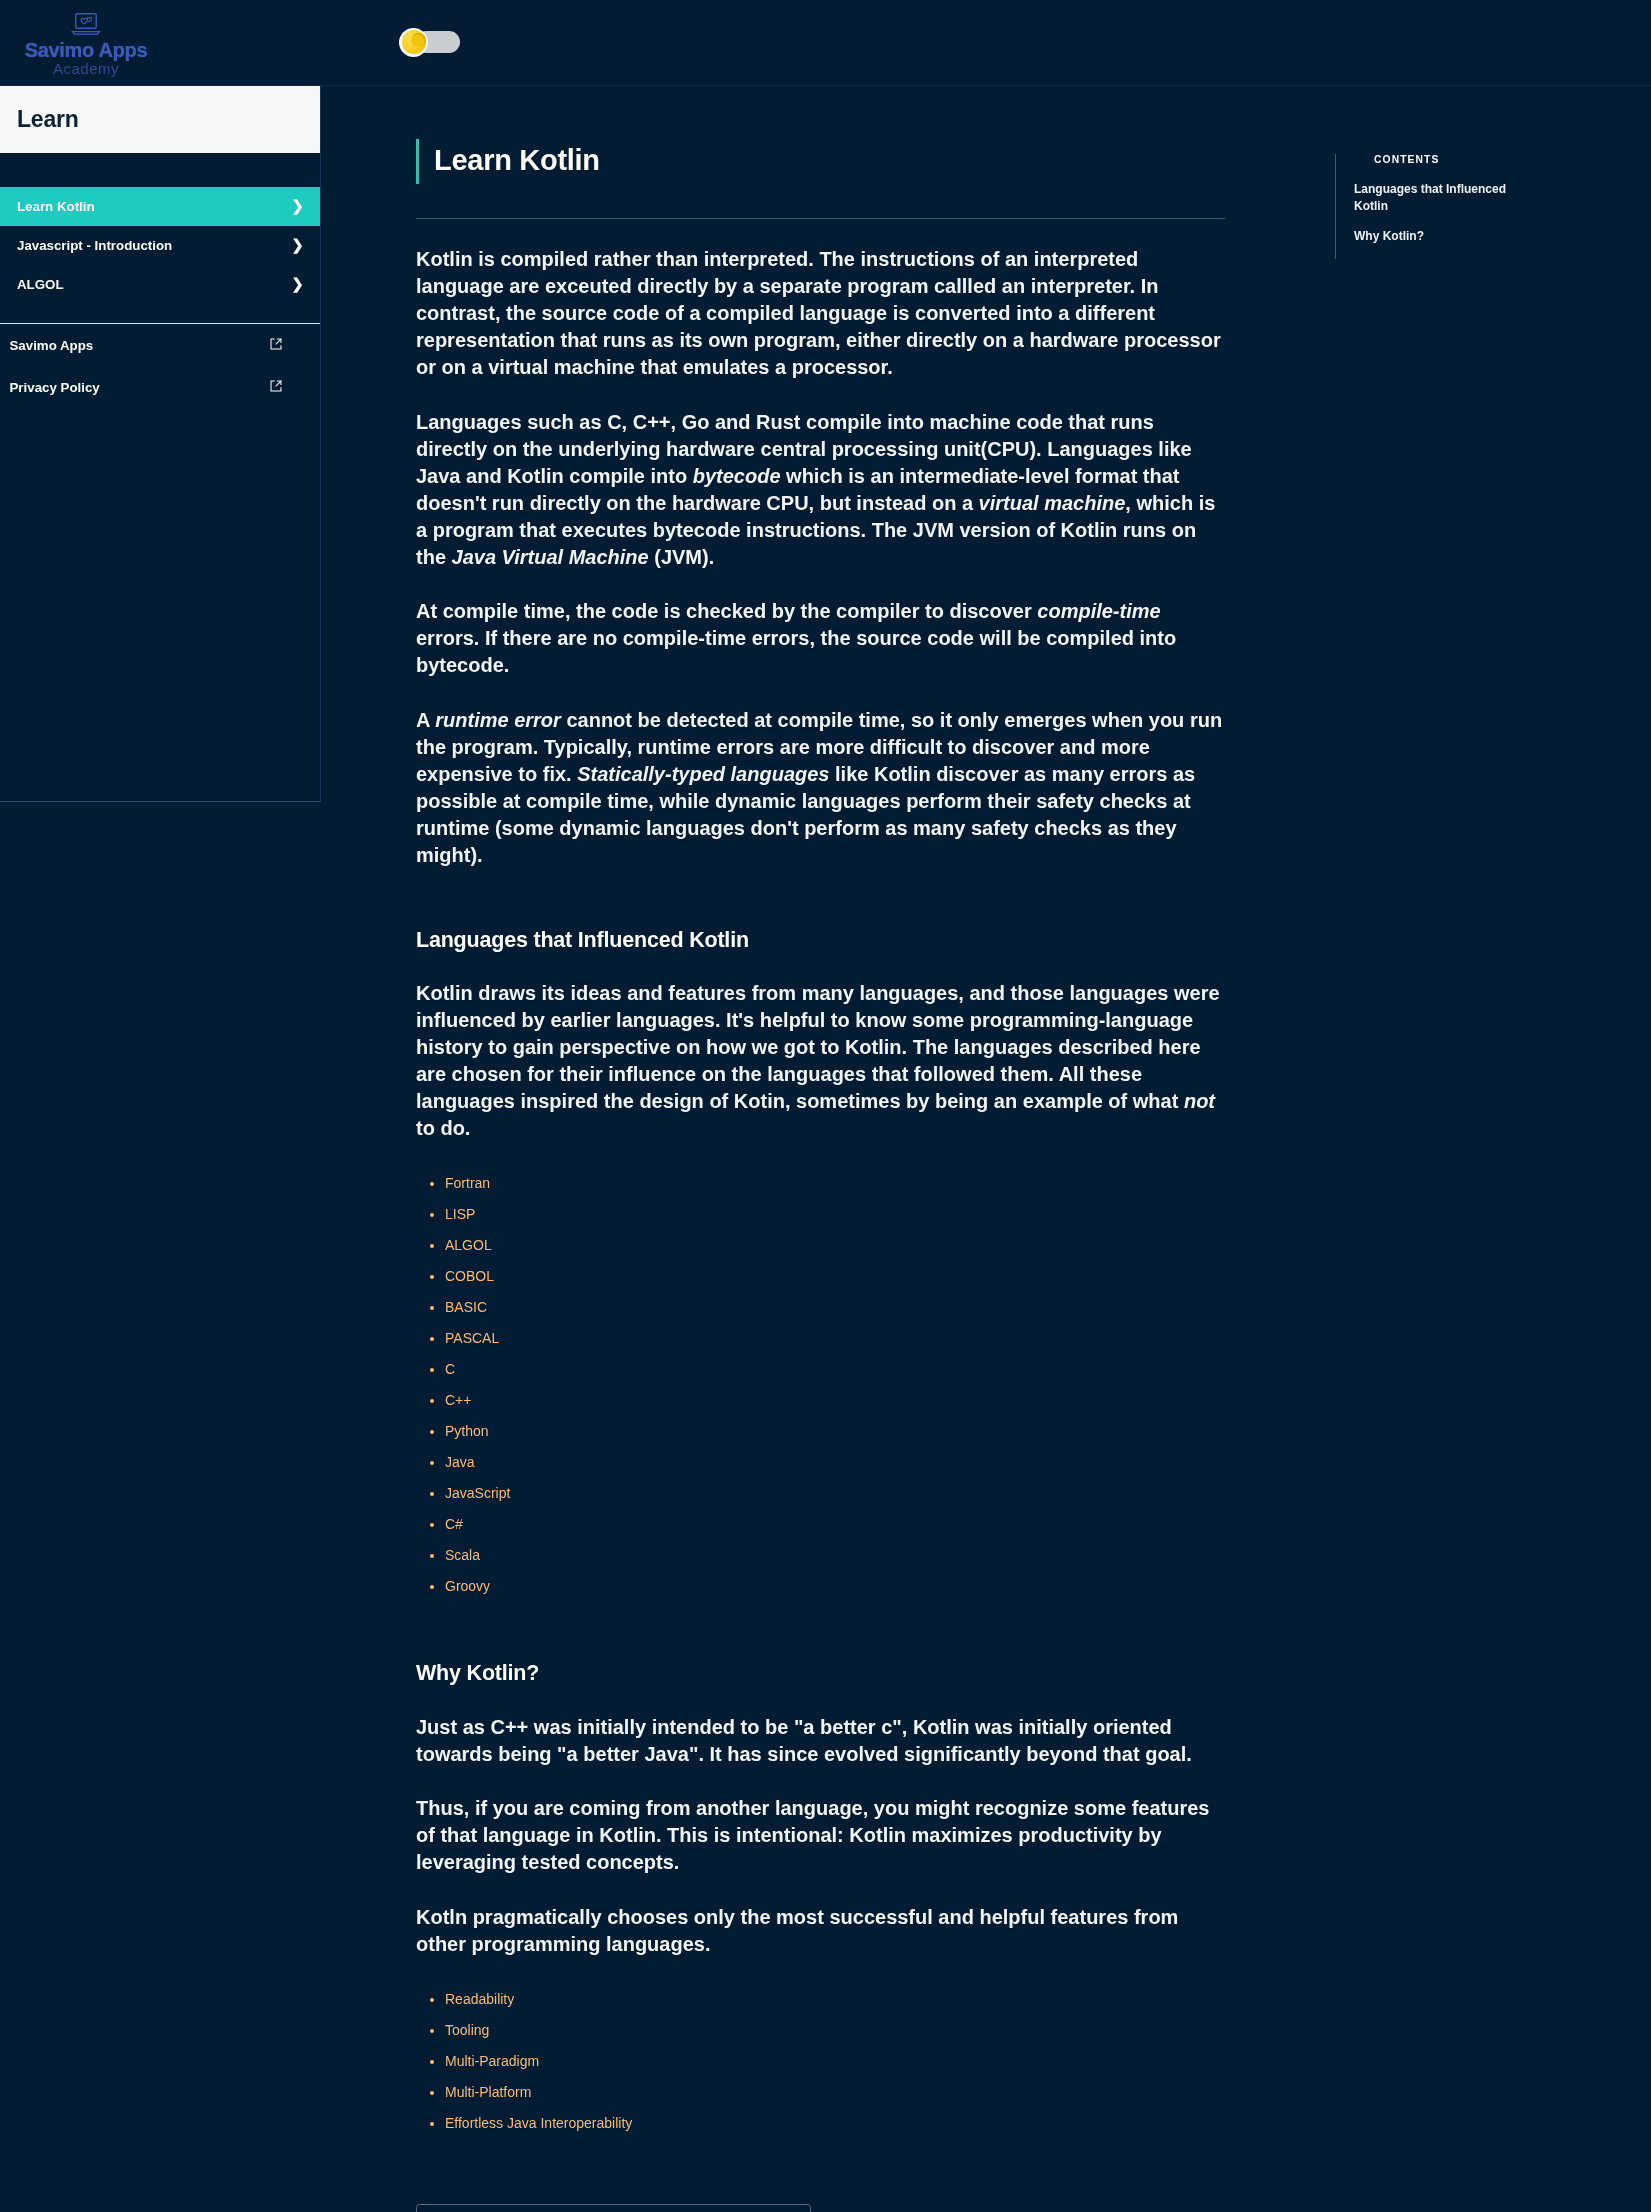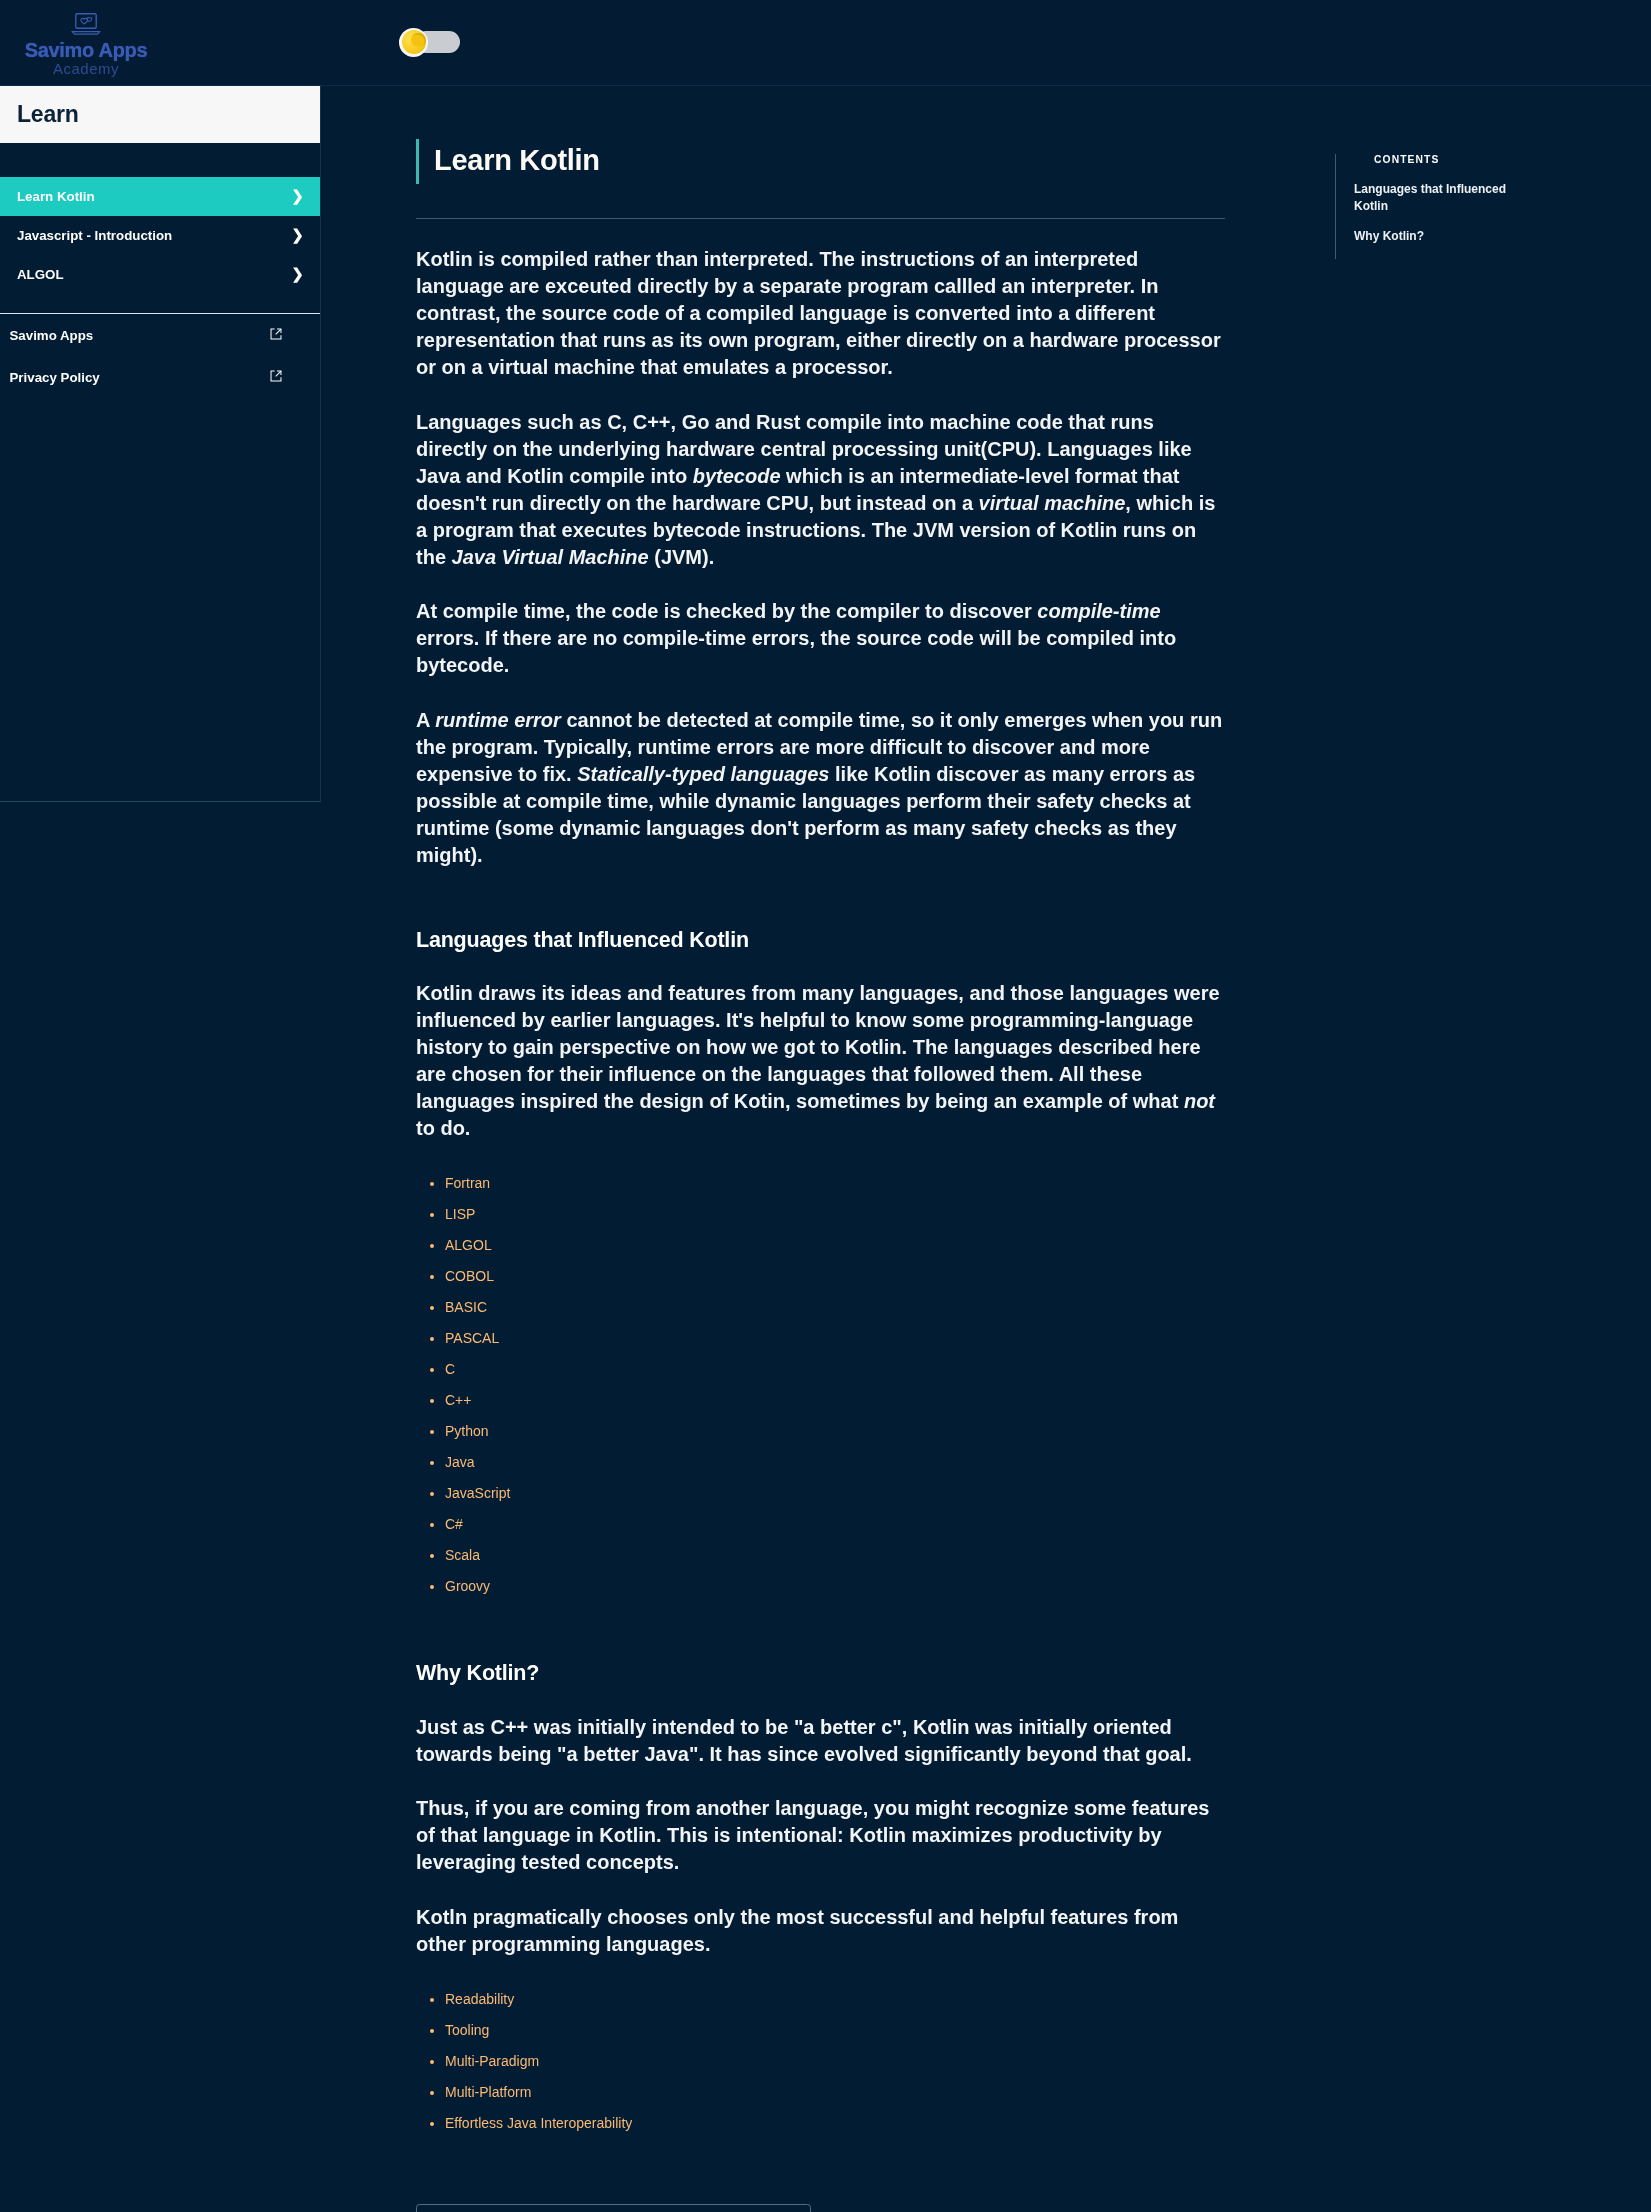--- a/index.html
+++ b/index.html
@@ -110,21 +110,21 @@
   
   .sidebar {
     width: 321px;
     min-width: 321px;
     background: #021c33;
     border-right: 0.9px solid #17334f;
     border-bottom: 0.9px solid #274963;
     height: 716px;
   }
   .sidebar-title-bar {
-    height: 57px;
+    height: 67px;
     background: #f7f7f7;
     display: flex;
     align-items: center;
     padding: 16px 17px;
   }
   .sidebar-title {
     font-size: 23px;
     font-weight: bold;
     color: #0b2238;
     letter-spacing: -0.2px;

